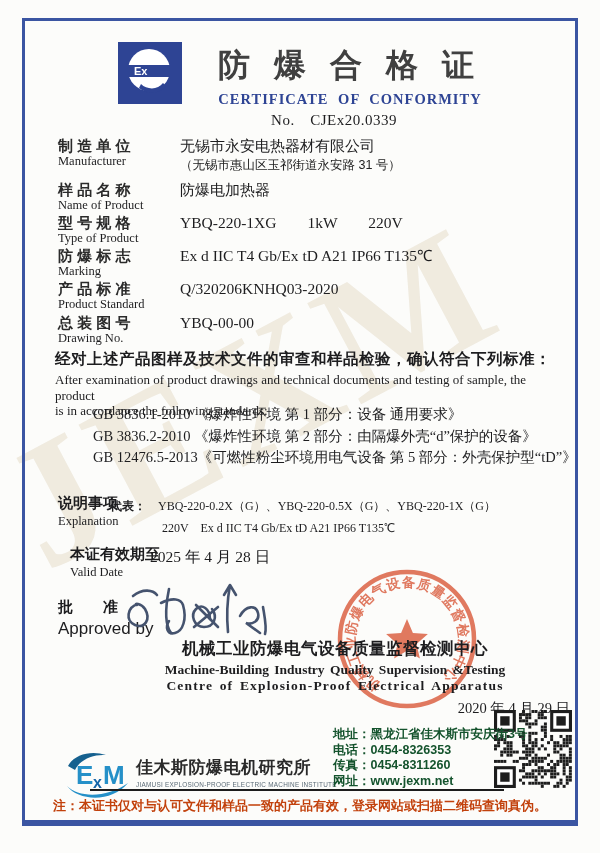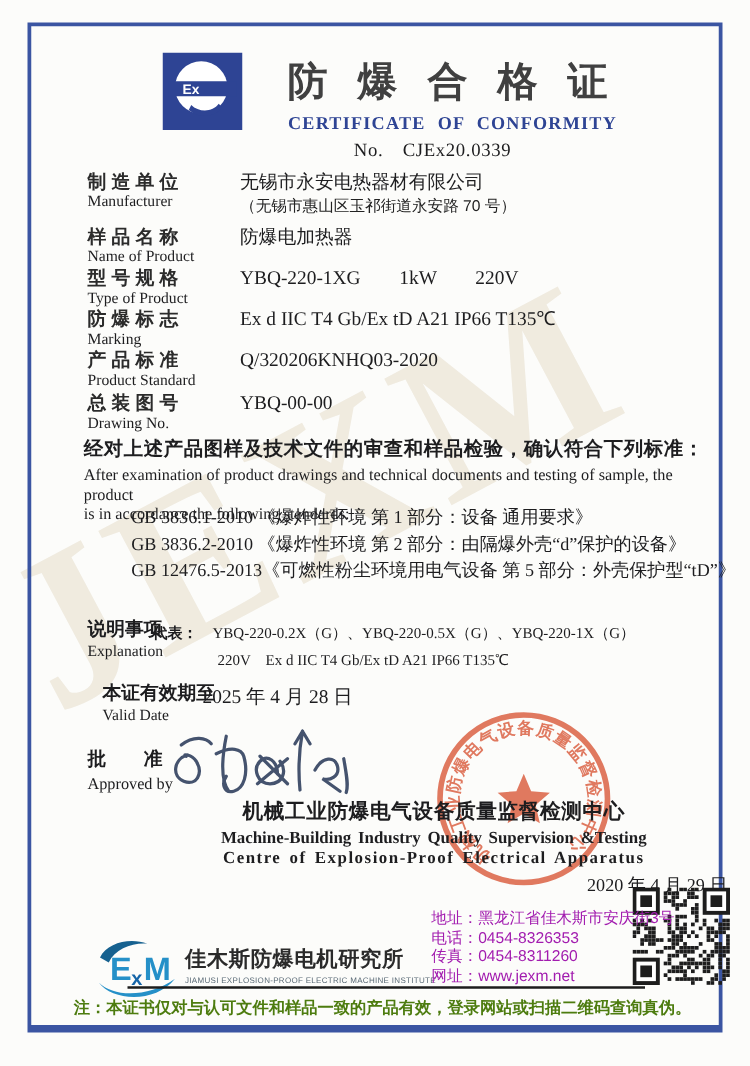--- a/index.html
+++ b/index.html
@@ -17,21 +17,21 @@
     background:transparent;
   }
   .watermark{
     position:absolute;left:18px;top:420px;
     font-family:"Liberation Serif",serif;font-weight:bold;
     font-size:175px;letter-spacing:8px;
     color:rgba(206,184,146,0.26);
     transform:rotate(-28deg);transform-origin:left center;
     white-space:nowrap;z-index:0;pointer-events:none;
   }
-  .layer{position:absolute;inset:0;z-index:1;margin-left:12px;}
+  .layer{position:absolute;inset:0;z-index:1;}
 
   
   .ex-logo{position:absolute;left:118px;top:42px;width:64px;height:62px;}
   .title-block{position:absolute;left:185px;top:44px;width:330px;text-align:center;}
   .cert-title{
     font-family:"Liberation Serif",serif;font-weight:bold;
     font-size:32px;color:#404040;letter-spacing:8px;white-space:nowrap;
   }
   .cert-subtitle{
     font-family:"Liberation Serif",serif;font-weight:bold;
@@ -65,43 +65,43 @@
   .expl-prefix{font-family:"Liberation Sans",sans-serif;font-weight:bold;}
   .expl-l2{padding-left:52px;}
 
   .valid-label{position:absolute;left:70px;top:545px;}
   .valid-zh{font-size:15px;font-weight:bold;}
   .valid-en{font-family:"Liberation Serif",serif;font-size:12.5px;margin-top:1px;}
   .valid-val{position:absolute;left:150px;top:547px;font-family:"Liberation Serif",serif;font-size:15.5px;}
 
   .appr-label{position:absolute;left:58px;top:598px;}
   .appr-zh{font-size:15px;font-weight:bold;white-space:pre;}
-  .appr-en{font-family:Liberation Serif, serif;font-size:13px;margin-top:2px;}
+  .appr-en{font-family:Liberation Sans, sans-serif;font-size:17px;margin-top:2px;}
   .signature{position:absolute;left:122px;top:574px;width:156px;height:86px;}
 
   .stamp{position:absolute;left:331px;top:563px;width:152px;height:152px;opacity:.82;mix-blend-mode:multiply;}
 
   .authority{position:absolute;left:100px;top:638px;width:470px;text-align:center;}
   .auth-zh{font-size:16.5px;font-weight:bold;letter-spacing:.5px;white-space:nowrap;}
   .auth-en1{font-family:"Liberation Serif",serif;font-weight:600;font-size:13.5px;margin-top:2px;word-spacing:2px;}
   .auth-en2{font-family:"Liberation Serif",serif;font-weight:600;font-size:13.5px;letter-spacing:1.2px;word-spacing:2px;}
   .auth-date{font-family:"Liberation Serif",serif;font-size:14.5px;margin-top:5px;text-align:right;}
 
   .qr{position:absolute;left:494px;top:710px;width:78px;height:78px;}
 
   .jexm-logo{position:absolute;left:64px;top:748px;width:70px;height:52px;}
   .institute{position:absolute;left:136px;top:756px;}
   .inst-zh{font-size:17px;font-weight:bold;color:#2a2a2a;letter-spacing:.5px;white-space:nowrap;}
   .inst-en{font-size:6.4px;color:#5a6a76;letter-spacing:.25px;margin-top:2px;white-space:nowrap;}
 
   .contact{position:absolute;left:333px;top:727px;}
-  .contact-line{font-size:12.5px;font-weight:400;line-height:15.5px;color:#a21caf;white-space:nowrap;}
+  .contact-line{font-size:12.5px;font-weight:700;line-height:15.5px;color:#14532d;white-space:nowrap;}
 
   .divider{position:absolute;left:90px;top:789px;width:414px;height:2px;background:#1c1c1c;}
-  .note{position:absolute;left:40px;right:40px;top:797px;text-align:center;font-size:13px;font-weight:600;color:#4d7c0f;white-space:nowrap;}
+  .note{position:absolute;left:40px;right:40px;top:797px;text-align:center;font-size:13px;font-weight:600;color:#c2410c;white-space:nowrap;}
 </style>
 </head>
 <body>
 
 <div class="page">
   <div class="watermark">JEXM</div>
   <div class="frame"></div>
 
   <div class="layer">
 
@@ -119,21 +119,21 @@
       <div class="cert-no">No.　CJEx20.0339</div>
     </div>
 
     <div class="field-row" style="top:137px">
       <div class="f-label">
         <div class="f-zh">制 造 单 位</div>
         <div class="f-en">Manufacturer</div>
       </div>
       <div>
         <div class="f-val">无锡市永安电热器材有限公司</div>
-        <div class="f-note">（无锡市惠山区玉祁街道永安路 70 号）</div>
+        <div class="f-note">（无锡市惠山区玉祁街道永安路 31 号）</div>
       </div>
     </div>
 
     <div class="field-row" style="top:181px">
       <div class="f-label">
         <div class="f-zh">样 品 名 称</div>
         <div class="f-en">Name of Product</div>
       </div>
       <div class="f-val">防爆电加热器</div>
     </div>

